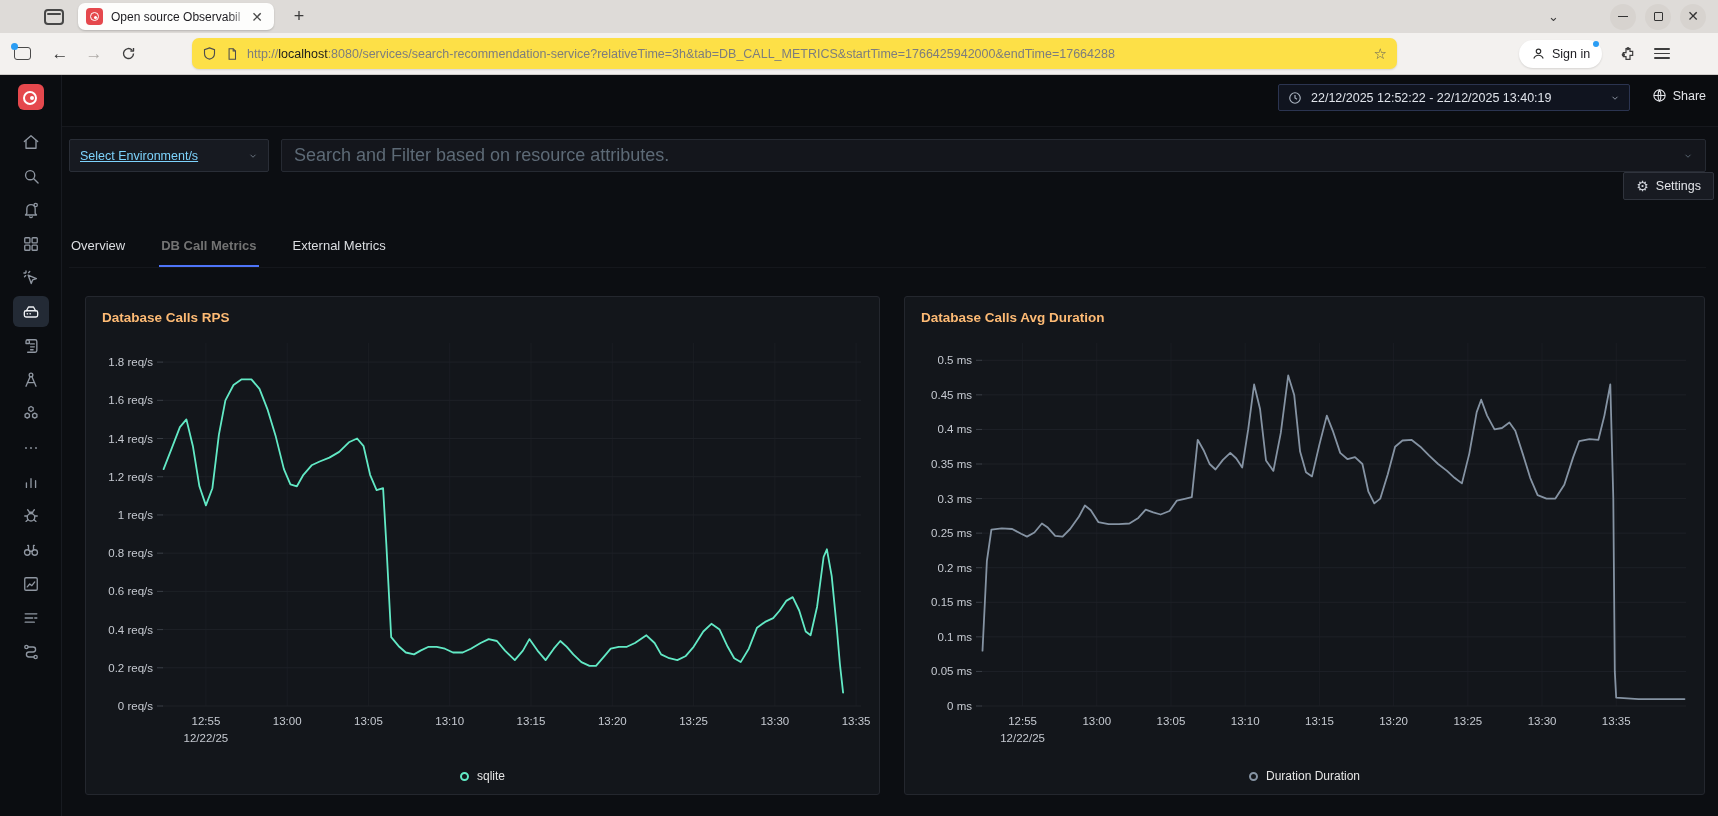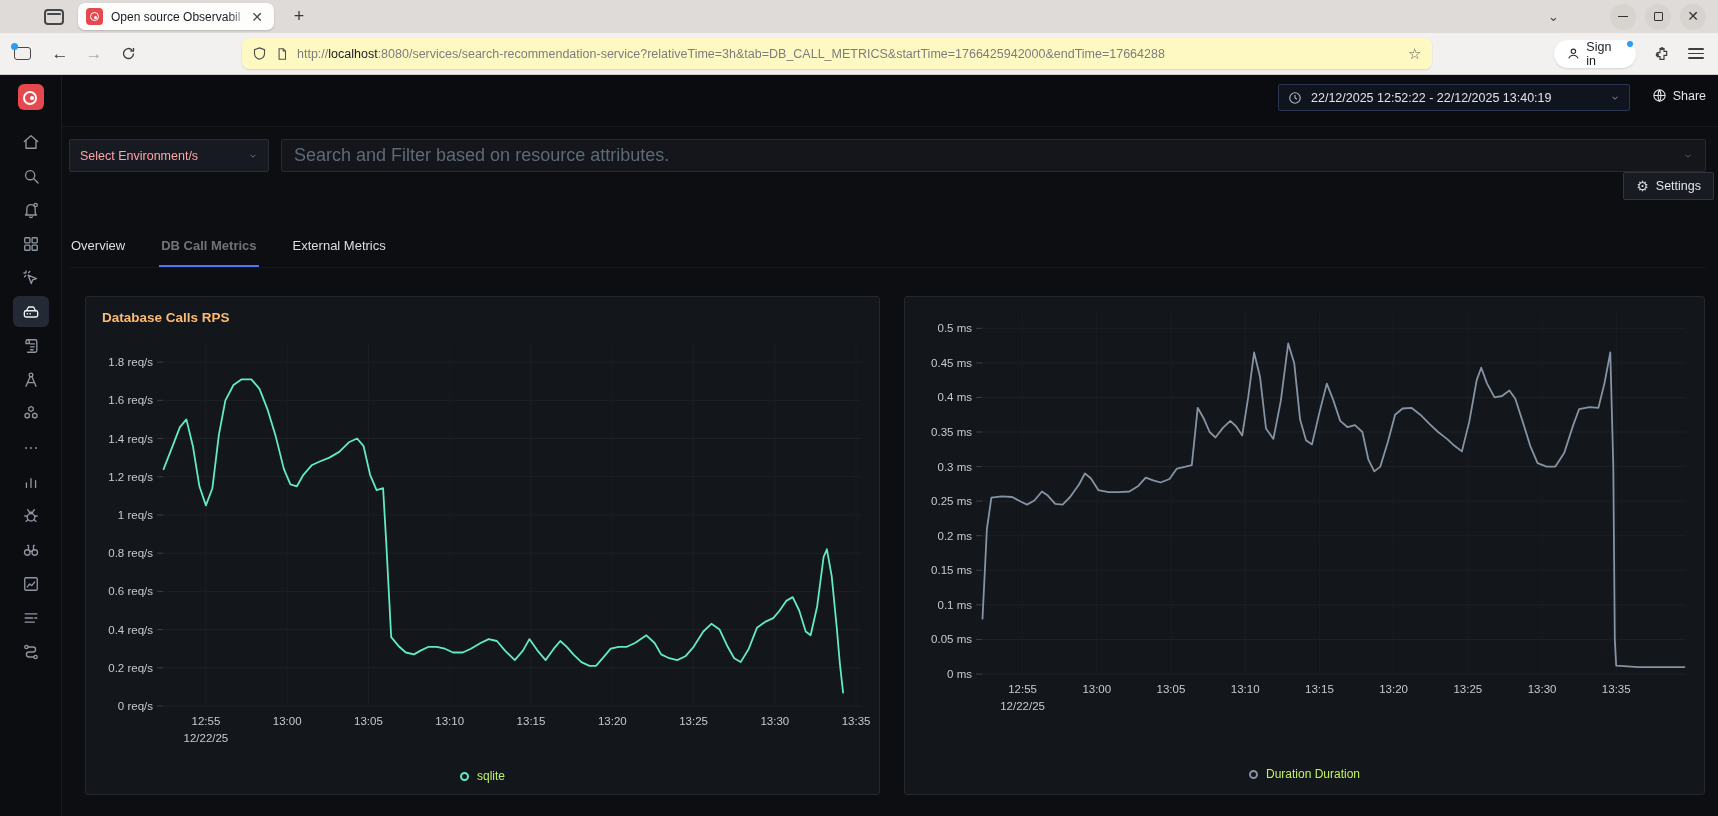--- a/index.html
+++ b/index.html
@@ -26,21 +26,21 @@
   .winbtn .bar { width:10px; height:1.6px; background:#333; }
   .winbtn .sq { width:9px; height:9px; border:1.4px solid #333; border-radius:1px; }
   .winbtn .x { font-size:14px; line-height:1; margin-top:-1px; }
 
   .toolbar { height:42px; background:#f3f1ef; border-bottom:1px solid #cfccc9; display:flex; align-items:center; }
   .tb-icon { width:28px; height:28px; display:flex; align-items:center; justify-content:center; border-radius:5px; color:#3e3e3e; flex:none; }
   .sbtoggle { width:17px; height:13px; border:1.8px solid #4a4a4a; border-radius:3px; position:relative; }
   .sbtoggle:before { content:""; position:absolute; left:-4px; top:-5px; width:7px; height:7px; border-radius:50%; background:#2a9df4; }
   .nav-arrow { font-size:17px; color:#3a3a3a; }
   .nav-arrow.disabled { color:#aeaba7; }
-  .urlbar { margin-left:100px; width:1205px; height:31px; background:#fef9c3; border-radius:7px;
+  .urlbar { margin-left:50px; width:1205px; height:31px; background:#fde047; border-radius:7px;
     display:flex; align-items:center; padding:0 10px; gap:8px; box-shadow:0 1px 2px rgba(0,0,0,.12); }
   .url-text { flex:1; font-size:12.5px; color:#7d7d7d; white-space:nowrap; overflow:hidden; }
   .url-text .host { color:#1c1c1c; }
   .star { color:#5c5c5c; font-size:15px; flex:none; }
   .signin { margin-left:122px; height:28px; background:#ffffff; border-radius:14px; display:flex; align-items:center;
     gap:6px; padding:0 12px; position:relative; box-shadow:0 1px 2px rgba(0,0,0,.12); }
   .signin-label { font-size:12.5px; color:#1d1c21; }
   .signin .dot { position:absolute; right:3px; top:1px; width:6px; height:6px; background:#2a9df4; border-radius:50%; }
   .burger { width:16px; height:11px; display:flex; flex-direction:column; justify-content:space-between; }
   .burger i { height:1.7px; background:#3e3e3e; border-radius:1px; }
@@ -58,21 +58,21 @@
   .main { position:relative; flex:1; background:#0c0e12; }
   .apptopbar { position:absolute; left:0; right:0; top:0; height:52px; background:#0a0c0f; border-bottom:1px solid #16181d; }
   .timerange { position:absolute; right:88px; top:9px; height:27px; width:352px; background:#10141f; border:1px solid #2b3450;
     border-radius:2px; display:flex; align-items:center; padding:0 9px; gap:9px; color:#dfe3ea; }
   .timerange-text { font-size:12.5px; flex:1; white-space:nowrap; }
   .share { position:absolute; right:12px; top:13px; display:flex; align-items:center; gap:6px; color:#e2e4e8; font-size:12.5px; }
   .chev { width:10px; height:10px; flex:none; }
 
   .env-select { position:absolute; left:7px; top:64px; width:200px; height:33px; background:#171a21; border:1px solid #2a2e37;
     border-radius:2px; display:flex; align-items:center; padding:0 10px; }
-  .env-select span { flex:1; font-size:12.5px; color:#fca5a5; }
+  .env-select span { flex:1; font-size:12.5px; color:#7dd3fc;text-decoration:underline; }
   .searchbox { position:absolute; left:219px; top:64px; right:12px; height:33px; background:#14161c; border:1px solid #262a32;
     border-radius:2px; display:flex; align-items:center; padding:0 12px; }
   .searchbox input { flex:1; background:transparent; border:none; outline:none; font-size:18px; color:#c8ccd2; font-family:"Liberation Sans",sans-serif; }
   .searchbox input::placeholder { color:#5d6a76; }
 
   .settings-btn { position:absolute; right:4px; top:97px; height:28px; background:#181b22; border:1px solid #30343d; border-radius:2px;
     display:flex; align-items:center; gap:7px; padding:0 12px; color:#e2e4e8; font-size:12.5px; }
   .gear { font-size:14px; line-height:1; color:#cfd3da; }
 
   .tabsrow { position:absolute; left:7px; right:12px; top:157px; display:flex; gap:32px; border-bottom:1px solid #15171c; }
@@ -80,21 +80,21 @@
   .apptab.active { color:#737373; border-bottom-color:#4e74f8; font-weight:bold; }
 
   .card { position:absolute; top:221px; height:499px; background:#13161b; border:1px solid #24272e; border-radius:3px;
     display:flex; flex-direction:column; }
   #card-0 { left:23px; width:795px; }
   #card-1 { left:842px; width:801px; }
   .card-title { padding:13px 16px 4px; font-size:13.5px; font-weight:bold; color:#fdba74; }
   .plot { flex:1; margin:0 4px; }
   .legend { height:40px; display:flex; align-items:center; justify-content:center; gap:8px; }
   .legend .ring { width:9px; height:9px; border-radius:50%; border:2px solid #888; }
-  .legend .lbl { font-size:12px; color:#bef264; }
+  .legend .lbl { font-size:12px; color:#e5e5e5; }
 </style>
 </head>
 <body>
 
 <div id="screen">
 
   <div class="tabstrip">
     <div class="ffview"></div>
     <div class="tab">
       <div class="favicon"></div>
@@ -378,20 +378,21 @@
               <text x="63" y="381" fill="#c6cad1" font-size="11.5" text-anchor="end">0 req/s</text>
               <polyline points="73.6,140.1 81.8,119.1 89.9,98.1 96.4,90.4 102.9,117.2 109.4,157.3 115.9,176.4 122.4,159.2 128.9,105.7 135.4,71.3 143.5,56.0 151.7,50.3 161.4,50.3 169.5,59.9 177.7,80.9 185.8,107.6 193.9,140.1 200.4,155.4 206.9,157.3 213.4,145.8 221.6,136.3 229.7,132.5 239.4,128.6 249.2,122.9 258.9,113.3 267.1,109.5 273.6,117.2 280.1,145.8 286.6,161.1 293.1,159.2 296.3,214.6 301.2,308.2 309.3,317.8 315.8,323.5 324.0,325.4 330.5,321.6 338.6,317.8 346.7,317.8 354.9,319.7 363.0,323.5 372.7,323.5 380.9,319.7 390.6,314.0 398.7,310.1 406.9,312.0 415.0,321.6 424.8,331.1 432.9,321.6 439.4,310.1 447.5,321.6 455.6,331.1 463.8,319.7 470.3,312.0 476.8,317.8 483.3,325.4 491.4,333.1 499.5,336.9 506.0,336.9 514.2,327.3 520.7,319.7 528.8,317.8 536.9,317.8 545.0,314.0 556.4,306.3 564.6,314.0 571.1,325.4 579.2,329.2 587.3,331.1 595.4,327.3 603.6,317.8 613.3,302.5 621.4,294.8 629.6,300.6 637.7,317.8 644.2,329.2 650.7,333.1 658.8,319.7 667.0,298.7 675.1,292.9 683.2,289.1 689.7,281.5 696.2,271.9 702.7,268.1 709.2,281.5 715.7,302.5 720.6,306.3 727.1,277.7 733.6,228.0 736.9,220.3 741.7,247.1 746.6,296.8 749.9,335.0 753.1,363.6" fill="none" stroke="#62e9c5" stroke-width="1.8" stroke-linejoin="round" stroke-linecap="round"></polyline>
             </svg></div>
         <div class="legend">
           <span class="ring" id="ring-0" style="border-color: rgb(98, 233, 197);"></span>
           <span class="lbl">sqlite</span>
         </div>
       </section>
 
       <section class="card" id="card-1">
+        <div class="card-title">Database Calls Avg Duration</div>
         <div class="plot"><svg width="791" height="425">
               <line x1="113.5578947368421" y1="14" x2="113.5578947368421" y2="377" stroke="#1a1d23" stroke-width="1"></line>
               <text x="113.5578947368421" y="396" fill="#c6cad1" font-size="11.5" text-anchor="middle">12:55</text>
               <text x="113.5578947368421" y="413" fill="#c6cad1" font-size="11.5" text-anchor="middle">12/22/25</text>
               <line x1="187.7684210526316" y1="14" x2="187.7684210526316" y2="377" stroke="#1a1d23" stroke-width="1"></line>
               <text x="187.7684210526316" y="396" fill="#c6cad1" font-size="11.5" text-anchor="middle">13:00</text>
               <line x1="261.978947368421" y1="14" x2="261.978947368421" y2="377" stroke="#1a1d23" stroke-width="1"></line>
               <text x="261.978947368421" y="396" fill="#c6cad1" font-size="11.5" text-anchor="middle">13:05</text>
               <line x1="336.1894736842105" y1="14" x2="336.1894736842105" y2="377" stroke="#1a1d23" stroke-width="1"></line>
               <text x="336.1894736842105" y="396" fill="#c6cad1" font-size="11.5" text-anchor="middle">13:10</text>

